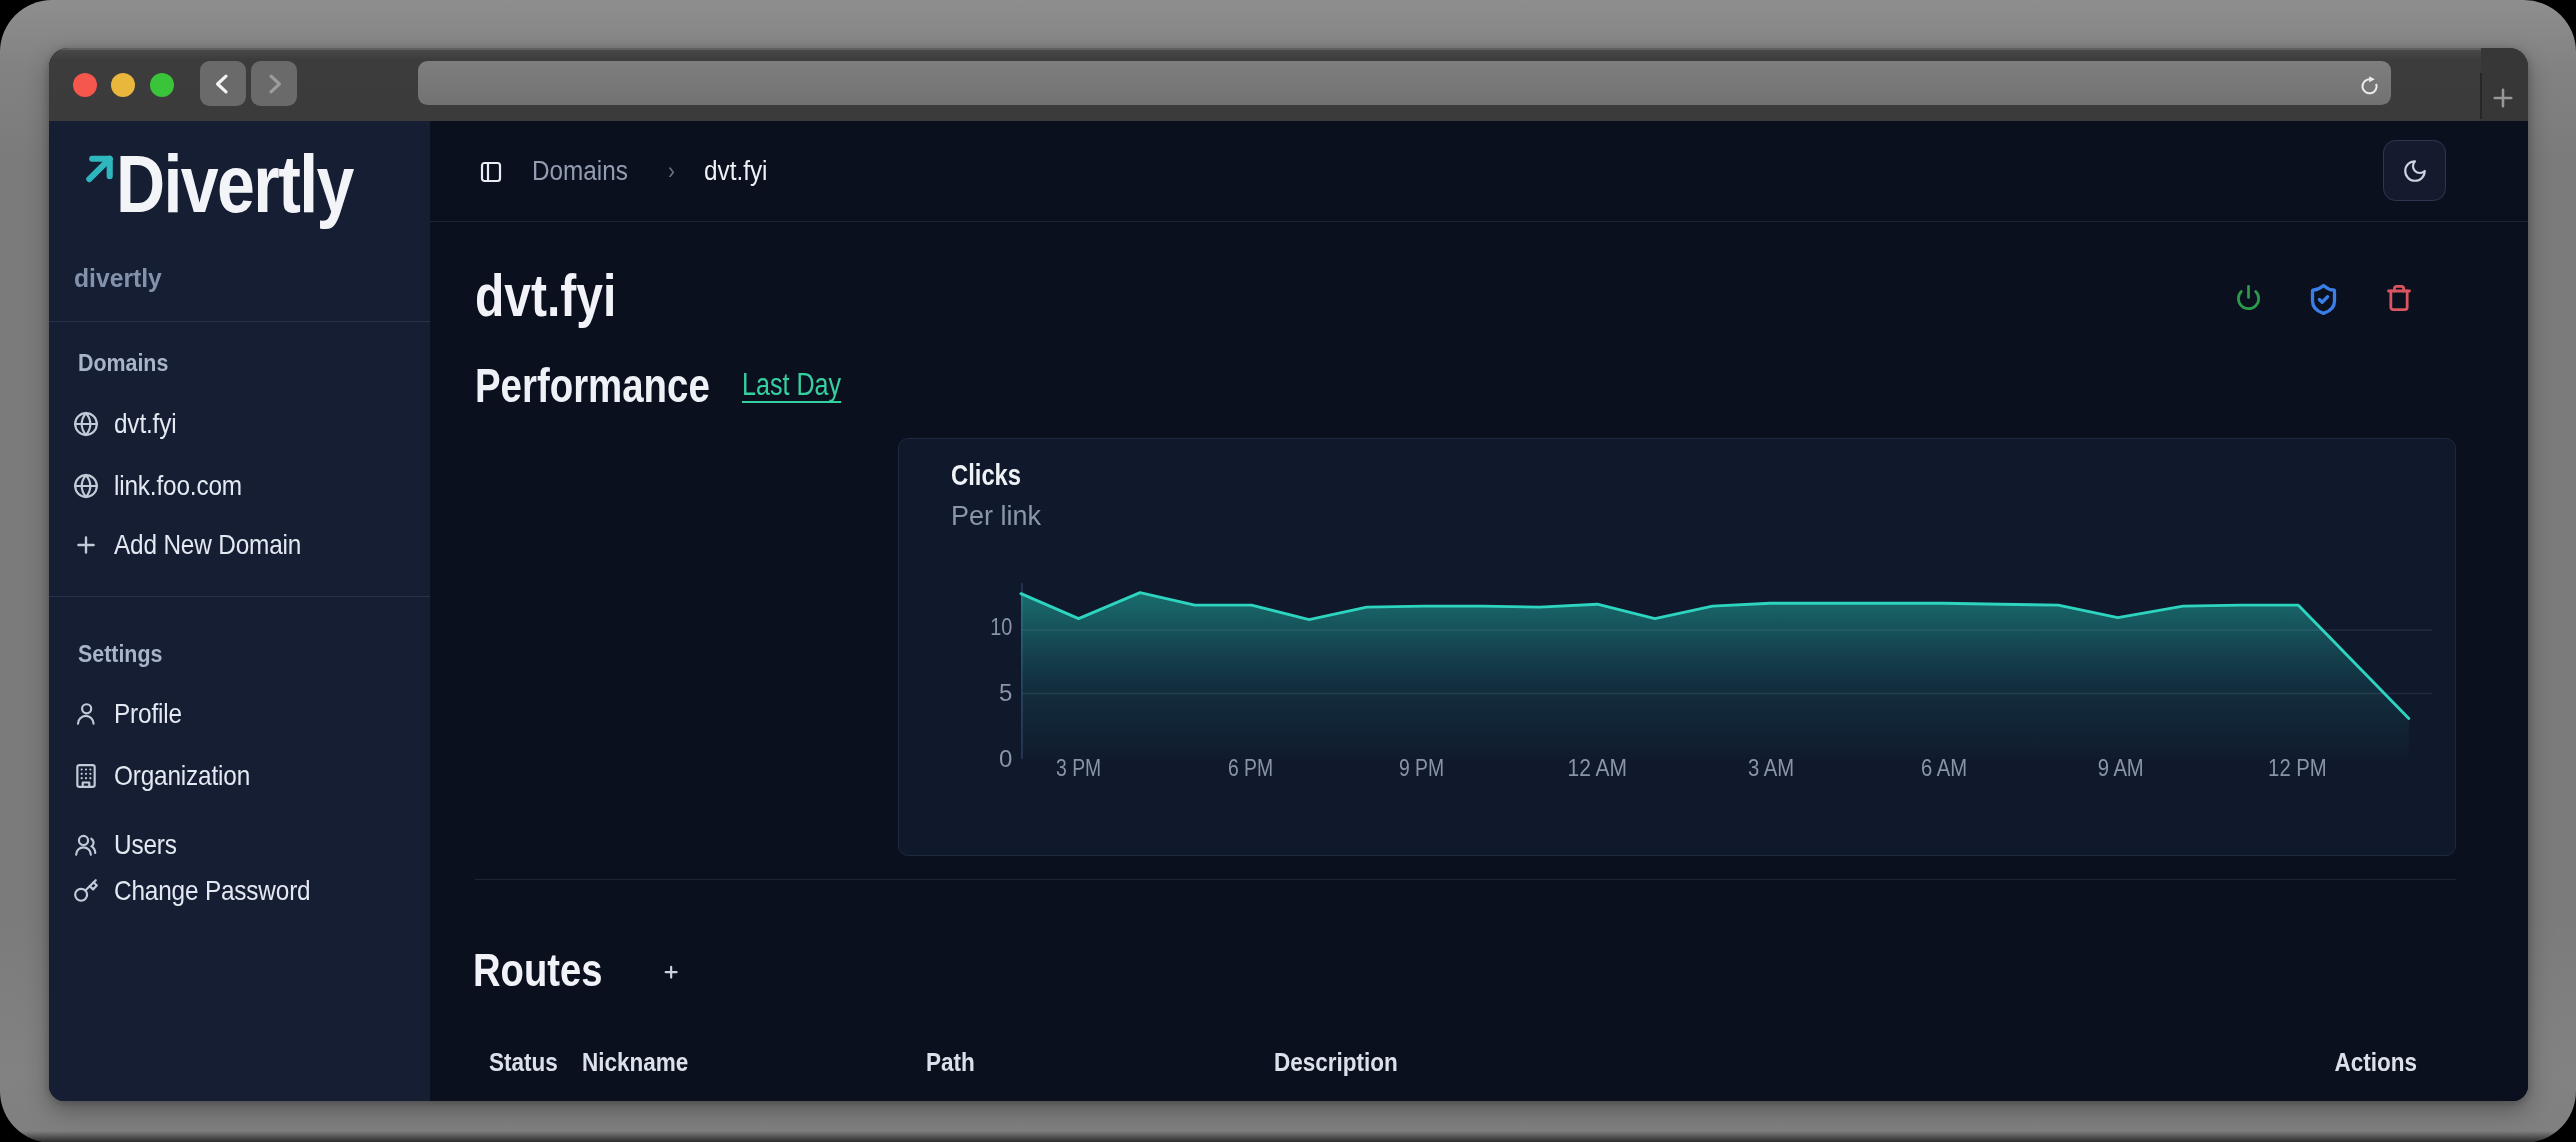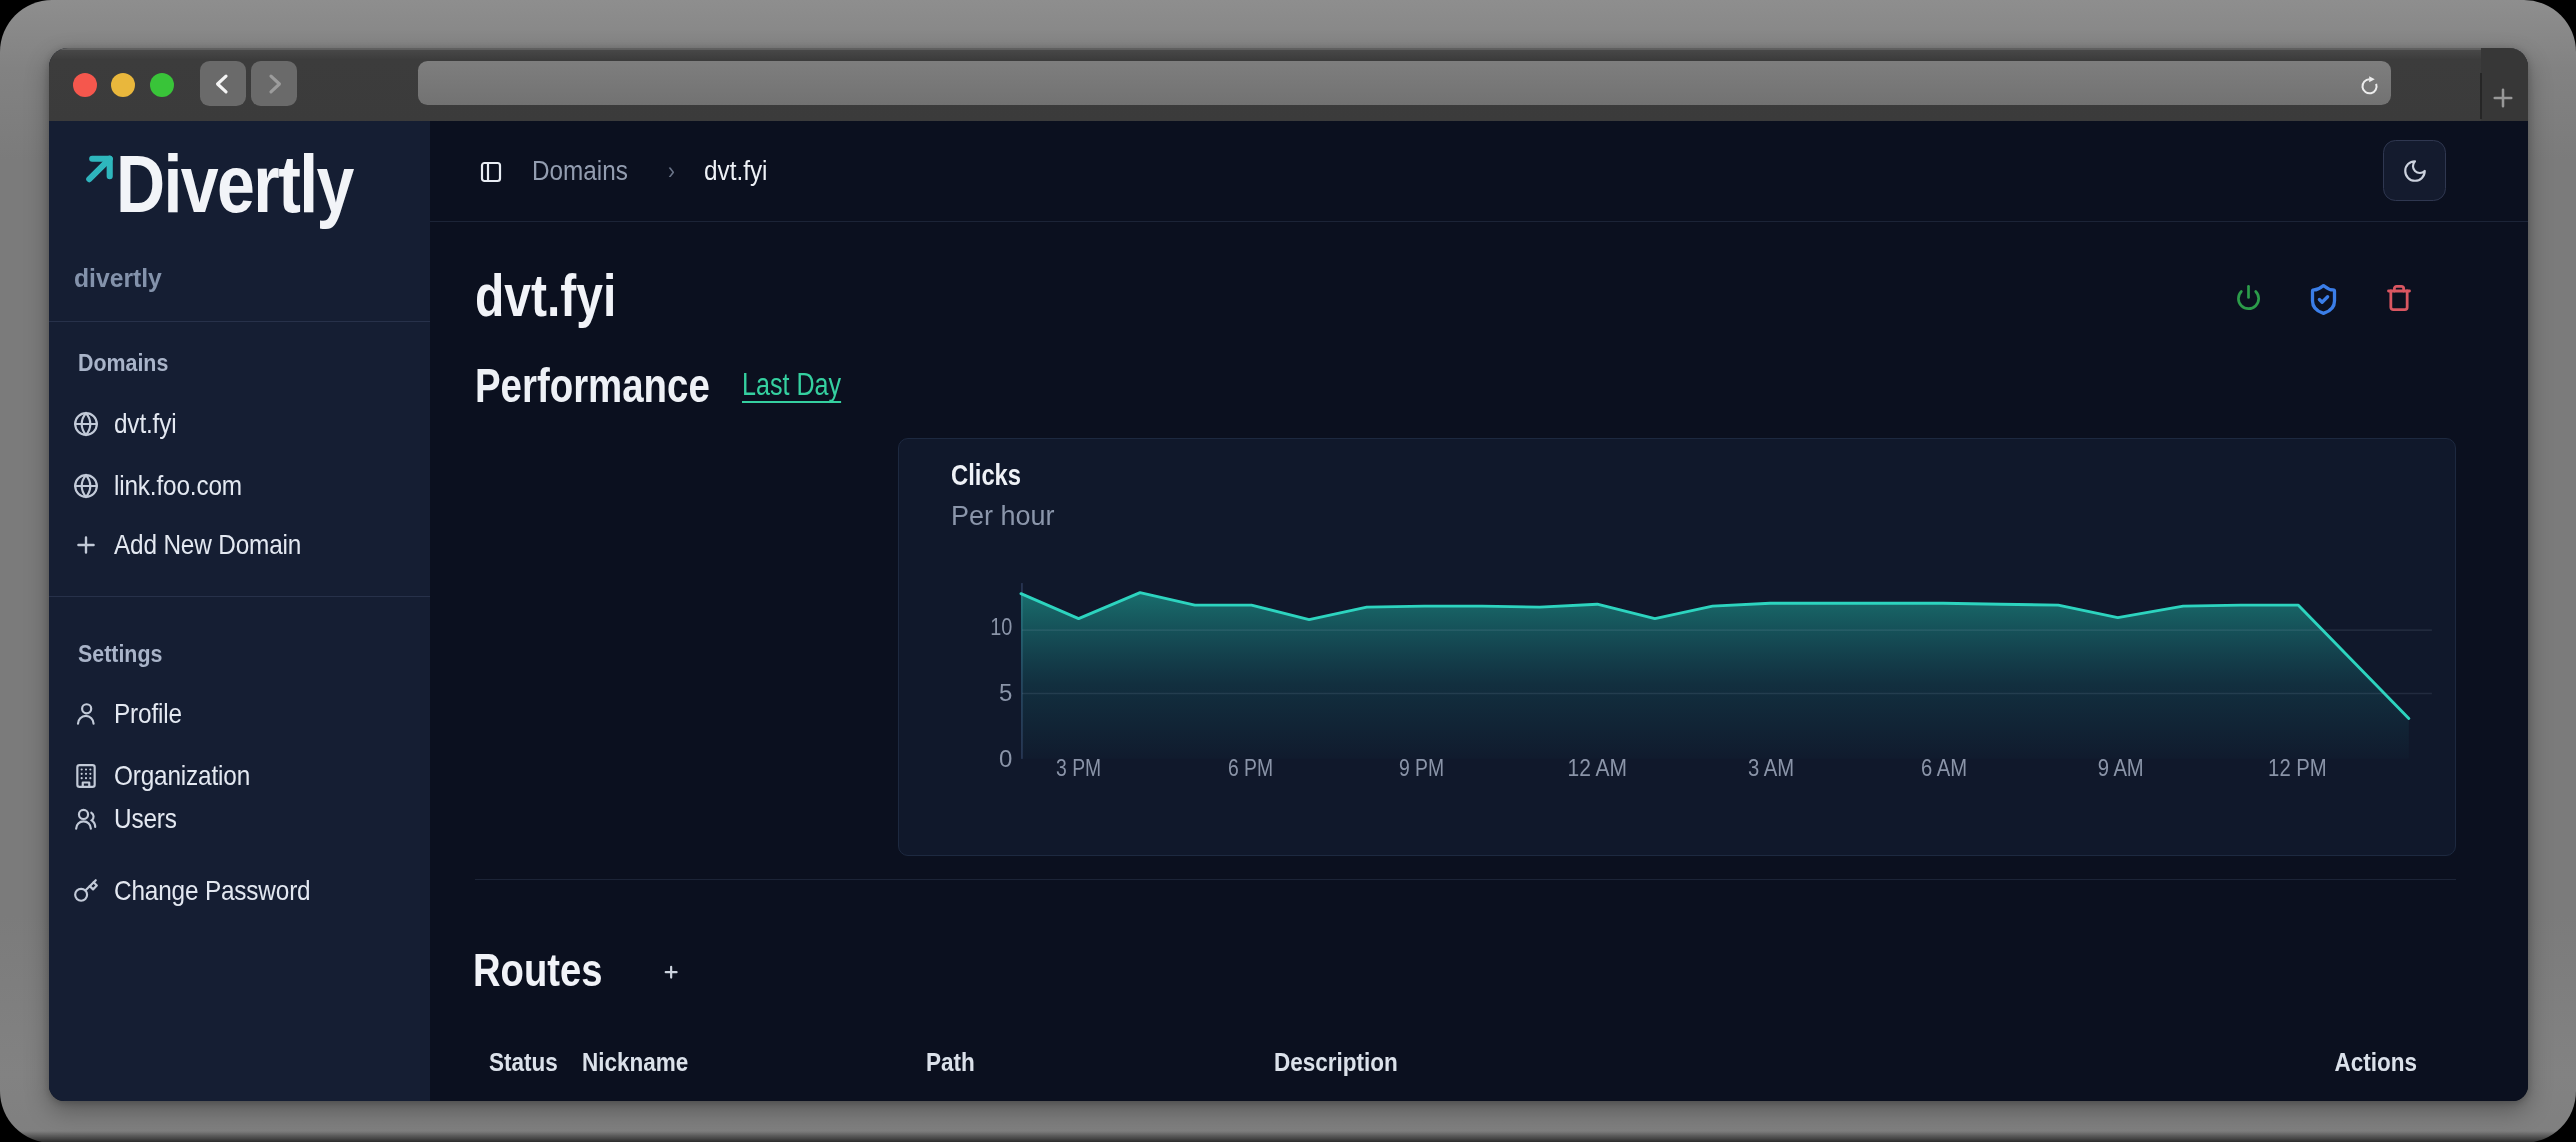--- a/index.html
+++ b/index.html
@@ -185,21 +185,21 @@
         <span>Profile</span>
       </div>
       <div class="sitem" style="top:639px">
         <svg width="26" height="26" viewBox="0 0 24 24" fill="none" stroke="#c2cad8" stroke-width="2" stroke-linecap="round" stroke-linejoin="round">
             <rect x="4" y="2" width="16" height="20" rx="2"></rect>
             <path d="M9 22v-4h6v4"></path>
             <path d="M8 6h.01M16 6h.01M12 6h.01M12 10h.01M12 14h.01M16 10h.01M16 14h.01M8 10h.01M8 14h.01"></path>
           </svg>
         <span>Organization</span>
       </div>
-      <div class="sitem" style="top:682px">
+      <div class="sitem" style="top:708px">
         <svg width="26" height="26" viewBox="0 0 24 24" fill="none" stroke="#c2cad8" stroke-width="2" stroke-linecap="round">
             <path d="M16.5 21a6.8 6.8 0 0 0-13.6 0"></path>
             <circle cx="9.7" cy="7.8" r="4.2"></circle>
             <path d="M20.5 19.4c0-2.6-1.5-5-3.2-6.2a4.2 4.2 0 0 0-.4-7"></path>
           </svg>
         <span>Users</span>
       </div>
       <div class="sitem" style="top:754px">
         <svg width="26" height="26" viewBox="0 0 24 24" fill="none" stroke="#c2cad8" stroke-width="2" stroke-linecap="round" stroke-linejoin="round">
             <circle cx="7.5" cy="15.5" r="5.5"></circle>
@@ -247,21 +247,21 @@
               <path d="M3 6h18"></path>
               <path d="M19 6v14a2 2 0 0 1-2 2H7a2 2 0 0 1-2-2V6"></path>
               <path d="M8 6V4a2 2 0 0 1 2-2h4a2 2 0 0 1 2 2v2"></path>
             </svg>
         </div>
         <h2 class="perf">Performance</h2>
         <a class="lastday">Last Day</a>
 
         <div class="card card2">
           <div class="t1">Clicks</div>
-          <div class="t2">Per hour</div>
+          <div class="t2">Per link</div>
           <svg class="chart" width="1554" height="414" viewBox="0 0 1618 431">
             <defs>
               <linearGradient id="fillg" x1="0" y1="0" x2="0" y2="1">
                 <stop offset="0" stop-color="#22c3ae" stop-opacity="0.50"></stop>
                 <stop offset="0.55" stop-color="#1ba0a0" stop-opacity="0.17"></stop>
                 <stop offset="1" stop-color="#1ba0a0" stop-opacity="0.02"></stop>
               </linearGradient>
             </defs>
 
             <line x1="128" y1="150" x2="128" y2="333" stroke="#273350" stroke-width="2"></line>

